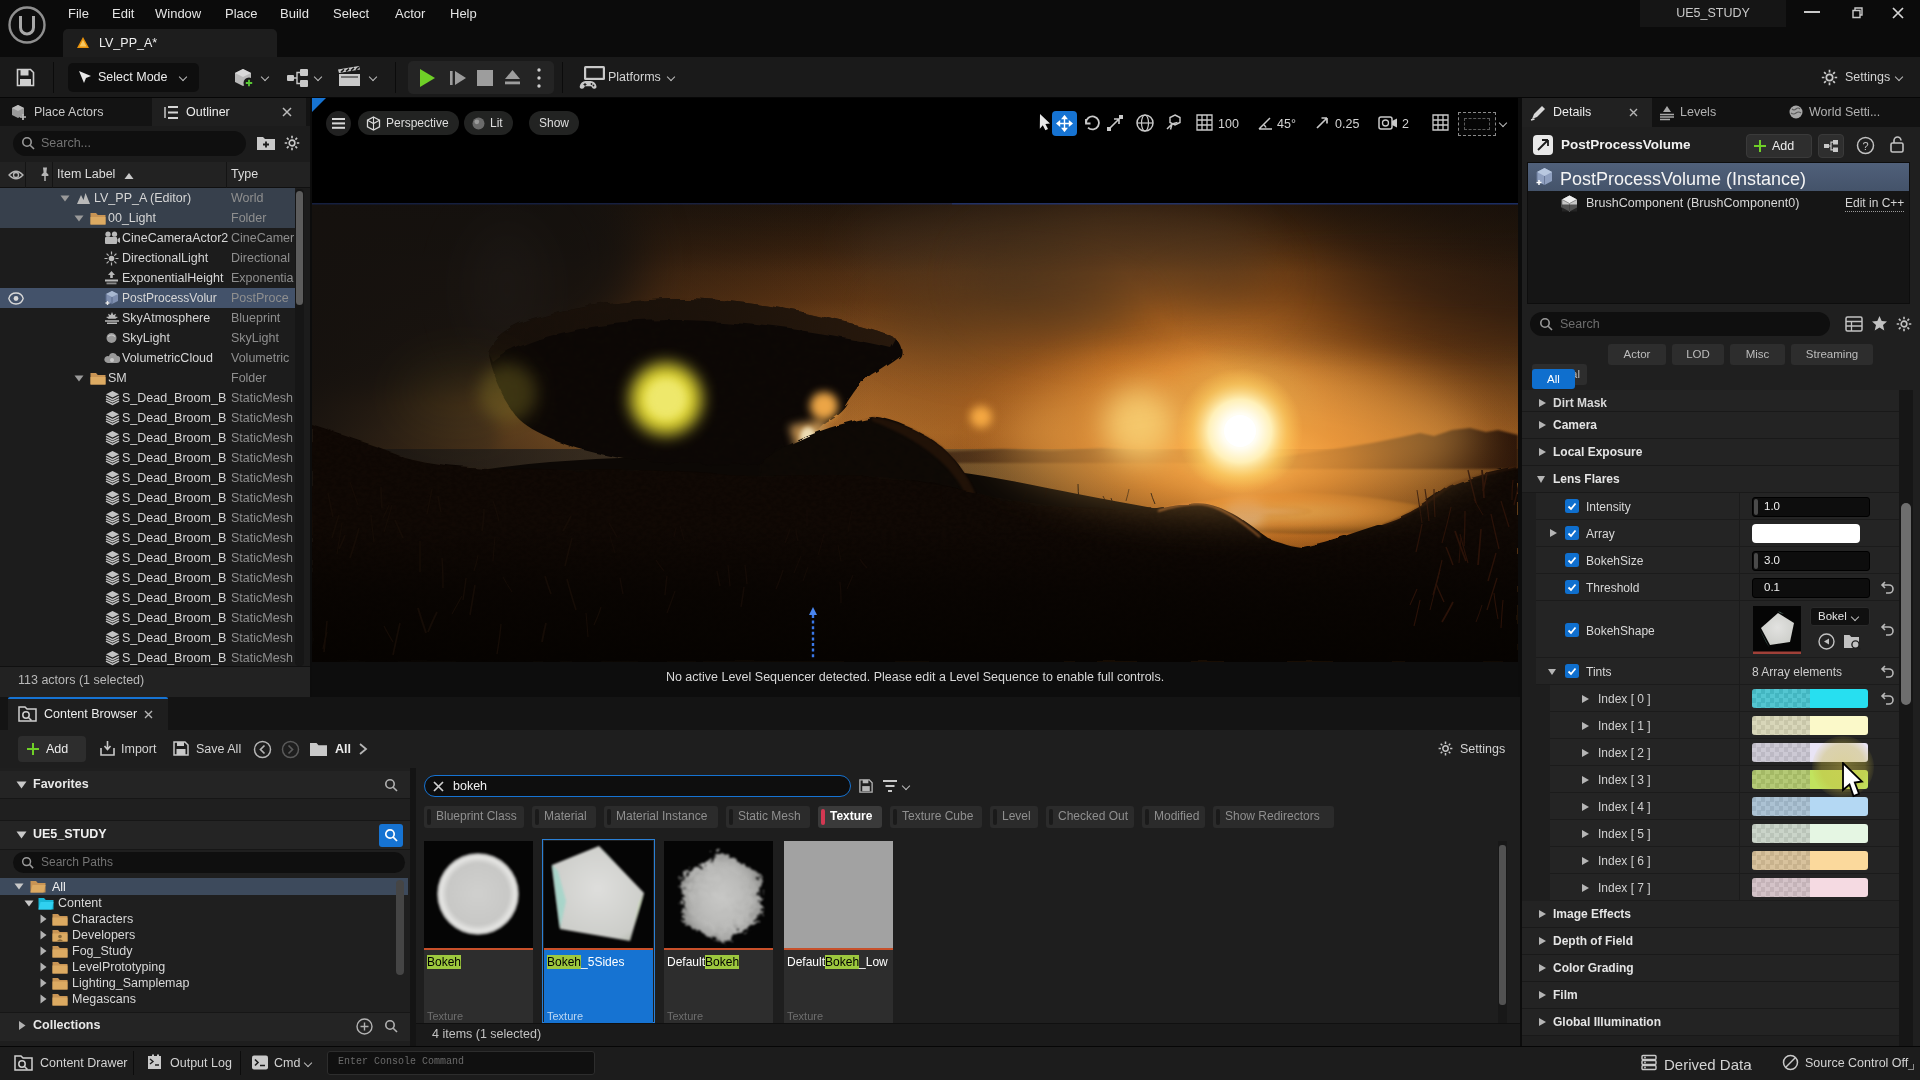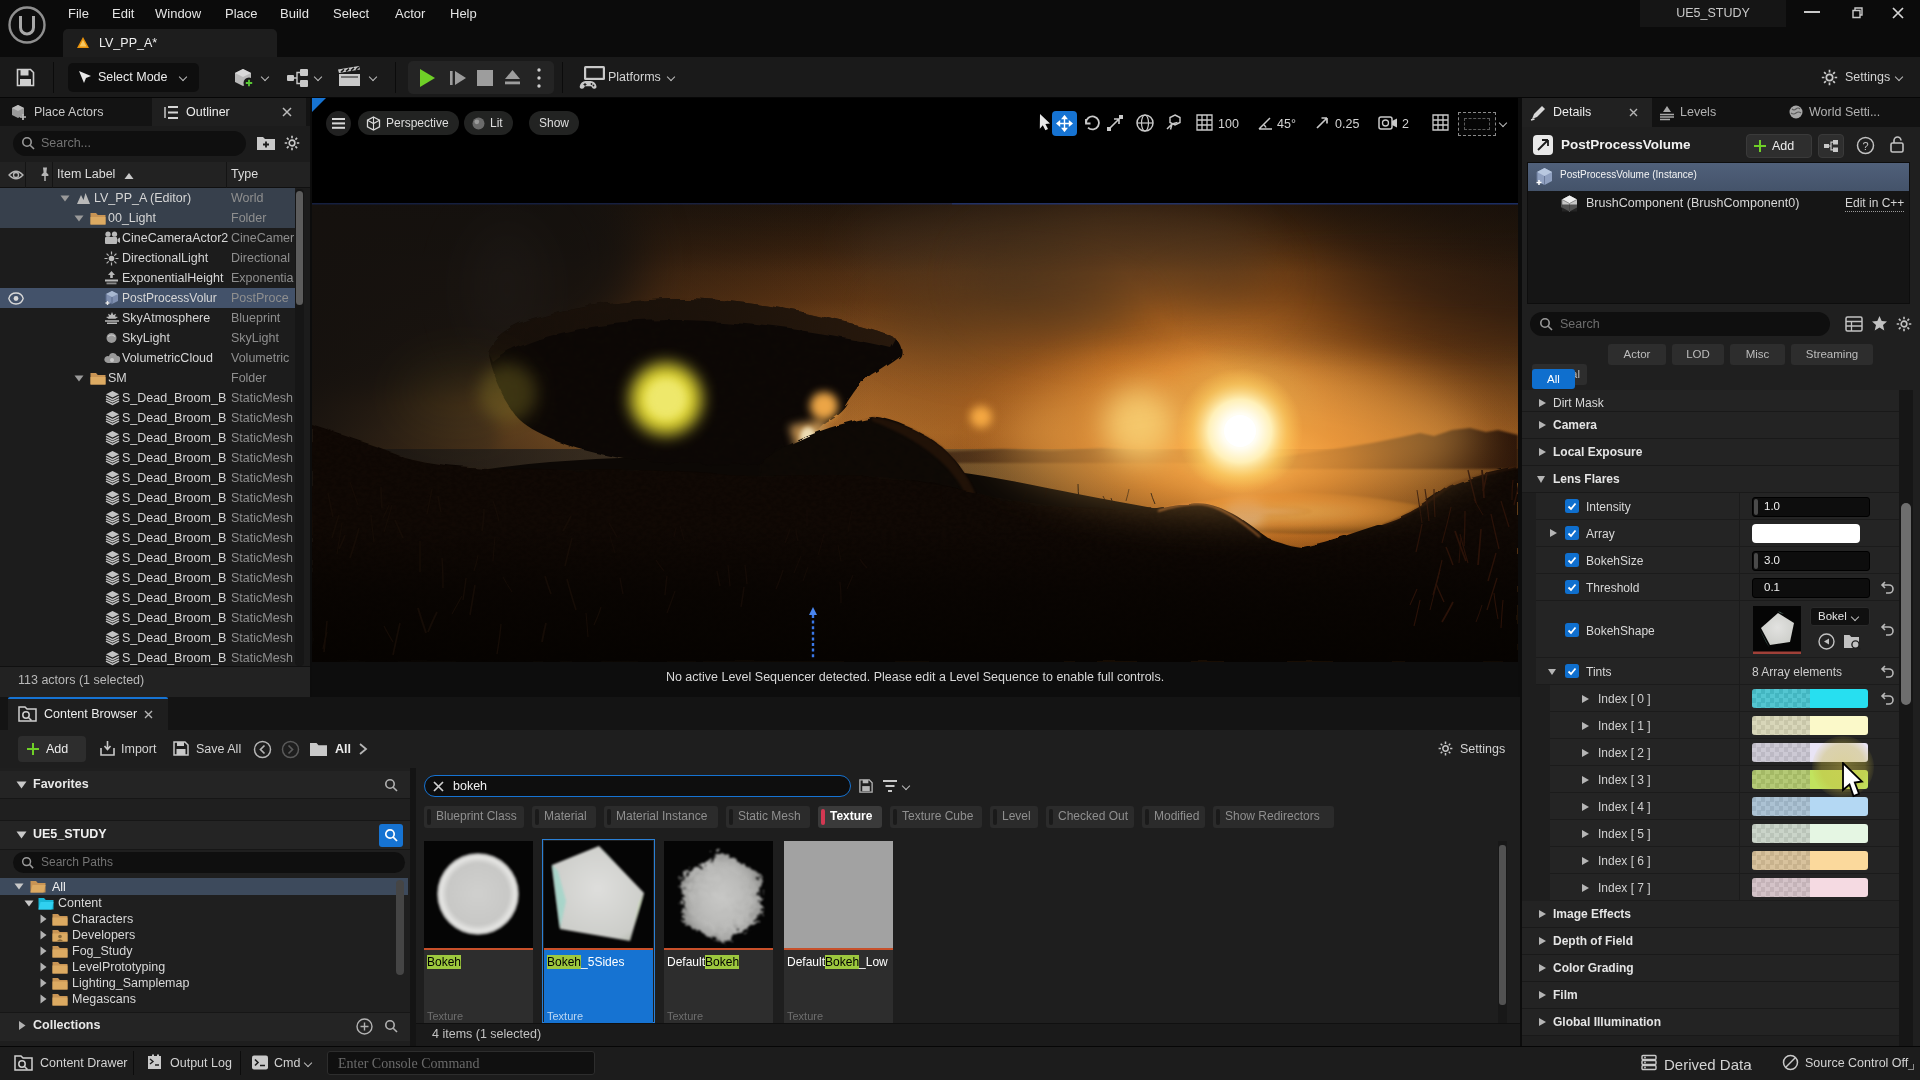--- a/index.html
+++ b/index.html
@@ -787,21 +787,21 @@
     <path d="M5 8 V5.5 a3.5 3.5 0 0 1 7 0" fill="none" stroke="#c2c2c2" stroke-width="1.6"></path>
   </svg>
 <div class="abs" style="left:1527px;top:162px;width:383px;height:142px;background:#151515;border:1px solid #0d0d0d"></div>
 <div class="abs" style="left:1528px;top:163px;width:381px;height:28px;background:linear-gradient(#50607a,#44536a)"></div>
 <svg class="abs" style="left:1534px;top:166px" width="21" height="21" viewBox="0 0 21 21">
     <path d="M10.5 2 L18 6 V15 L10.5 19 L3 15 V6 Z" fill="#8fa0c0"></path>
     <path d="M10.5 2 L18 6 L10.5 10 L3 6 Z" fill="#b8c8e0"></path>
     <path d="M10.5 10 V19 M3 6 V15" stroke="#6a7a9a" stroke-width="1"></path>
     <path d="M5 14 v5 M2.5 16.5 h5" stroke="#fff" stroke-width="1.5"></path>
   </svg>
-<div class="abs" style="left:1560px;top:169px;color:#f4f4f4;font-size:10px">PostProcessVolume (Instance)</div>
+<div class="abs" style="left:1560px;top:169px;color:#f4f4f4;font-size:18px">PostProcessVolume (Instance)</div>
 <svg class="abs" style="left:1560px;top:194px" width="19" height="19" viewBox="0 0 19 19">
     <path d="M9.5 1.5 L17 5.5 V13.5 L9.5 17.5 L2 13.5 V5.5 Z" fill="#c6c6c6"></path>
     <path d="M9.5 1.5 L17 5.5 L9.5 9.5 L2 5.5 Z" fill="#efefef"></path>
     <path d="M9.5 9.5 V17.5 M2 5.5 V13.5" stroke="#8a8a8a" stroke-width="1"></path>
     <path d="M2 5.5 L9.5 9.5 L17 5.5" fill="none" stroke="#8a8a8a" stroke-width="1"></path>
     <rect x="2" y="10.5" width="15" height="7" fill="#2a2a2a" opacity="0.75"></rect>
   </svg>
 <div class="abs" style="left:1586px;top:196px;color:#d8d8d8;font-size:12.5px">BrushComponent (BrushComponent0)</div>
 <div class="abs" style="left:1845px;top:196px;color:#d4d4d4;font-size:12px;border-bottom:1px dotted #9a9a9a;padding-bottom:1px">Edit in C++</div>
 <div class="abs" style="left:1530px;top:312px;width:300px;height:24px;background:#0f0f0f;border-radius:13px"></div>
@@ -826,21 +826,21 @@
 <div class="abs" style="left:1532px;top:364px;width:55px;height:21px;background:#2d2d2d;border-radius:3px;color:#bdbdbd;font-size:11.5px;text-align:center;line-height:21px">General</div>
 <div class="abs" style="left:1608px;top:344px;width:58px;height:21px;background:#2d2d2d;border-radius:3px;color:#bdbdbd;font-size:11.5px;text-align:center;line-height:21px">Actor</div>
 <div class="abs" style="left:1672px;top:344px;width:52px;height:21px;background:#2d2d2d;border-radius:3px;color:#bdbdbd;font-size:11.5px;text-align:center;line-height:21px">LOD</div>
 <div class="abs" style="left:1730px;top:344px;width:55px;height:21px;background:#2d2d2d;border-radius:3px;color:#bdbdbd;font-size:11.5px;text-align:center;line-height:21px">Misc</div>
 <div class="abs" style="left:1791px;top:344px;width:82px;height:21px;background:#2d2d2d;border-radius:3px;color:#bdbdbd;font-size:11.5px;text-align:center;line-height:21px">Streaming</div>
 <div class="abs" style="left:1532px;top:369px;width:43px;height:20px;background:#0f6fce;border-radius:3px;color:#fff;font-size:11.5px;text-align:center;line-height:20px">All</div>
 <div class="abs" style="left:1522px;top:390px;width:377px;height:22px;background:#232323;border-bottom:1px solid #191919"></div>
 <svg class="abs" style="left:1538px;top:398px" width="8" height="10" viewBox="0 0 8 10">
     <path d="M1 1 L8 5 L1 9 Z" fill="#b5b5b5"></path>
   </svg>
-<div class="abs" style="left:1553px;top:396px;color:#d8d8d8;font-size:12px;font-weight:normal">Dirt Mask</div>
+<div class="abs" style="left:1553px;top:396px;color:#d8d8d8;font-size:12px;font-weight:bold">Dirt Mask</div>
 <div class="abs" style="left:1522px;top:412px;width:377px;height:27px;background:#232323;border-bottom:1px solid #191919"></div>
 <svg class="abs" style="left:1538px;top:420px" width="8" height="10" viewBox="0 0 8 10">
     <path d="M1 1 L8 5 L1 9 Z" fill="#b5b5b5"></path>
   </svg>
 <div class="abs" style="left:1553px;top:418px;color:#e4e4e4;font-size:12px;font-weight:bold">Camera</div>
 <div class="abs" style="left:1522px;top:439px;width:377px;height:27px;background:#232323;border-bottom:1px solid #191919"></div>
 <svg class="abs" style="left:1538px;top:447px" width="8" height="10" viewBox="0 0 8 10">
     <path d="M1 1 L8 5 L1 9 Z" fill="#b5b5b5"></path>
   </svg>
 <div class="abs" style="left:1553px;top:445px;color:#e4e4e4;font-size:12px;font-weight:bold">Local Exposure</div>
@@ -1376,21 +1376,21 @@
   </svg>
 <div class="abs" style="left:170px;top:1056px;color:#d3d3d3;font-size:12.5px">Output Log</div>
 <div class="sep" style="left:240px;top:1051px;height:24px"></div>
 <svg class="abs" style="left:251px;top:1054px" width="18" height="17" viewBox="0 0 18 17">
     <rect x="1" y="1.5" width="16" height="14" rx="2" fill="#c9c9c9"></rect>
     <path d="M4 5.5 l3 3 l-3 3 M9 11.5 h5" stroke="#1c1c1c" stroke-width="1.6" fill="none"></path>
   </svg>
 <div class="abs" style="left:274px;top:1056px;color:#d3d3d3;font-size:12.5px">Cmd</div>
 <span class="chev abs" style="left:305px;top:1059px"></span>
 <div class="abs" style="left:327px;top:1051px;width:268px;height:24px;background:#101010;border:1px solid #2d2d2d;border-radius:3px"></div>
-<div class="abs" style="left:338px;top:1056px;color:#6a6a6a;font-size:14px;font-family:Liberation Serif, serif">Enter Console Command</div>
+<div class="abs" style="left:338px;top:1056px;color:#6a6a6a;font-size:10px;font-family:Liberation Mono, monospace">Enter Console Command</div>
 <svg class="abs" style="left:1640px;top:1054px" width="18" height="17" viewBox="0 0 18 17">
     <g fill="none" stroke="#c9c9c9" stroke-width="1.4">
       <rect x="2" y="1.5" width="14" height="4" rx="1"></rect>
       <rect x="2" y="6.5" width="14" height="4" rx="1"></rect>
       <rect x="2" y="11.5" width="14" height="4" rx="1"></rect>
     </g>
     <circle cx="5" cy="3.5" r="0.9" fill="#c9c9c9"></circle>
     <circle cx="5" cy="8.5" r="0.9" fill="#c9c9c9"></circle>
     <circle cx="5" cy="13.5" r="0.9" fill="#c9c9c9"></circle>
   </svg>

